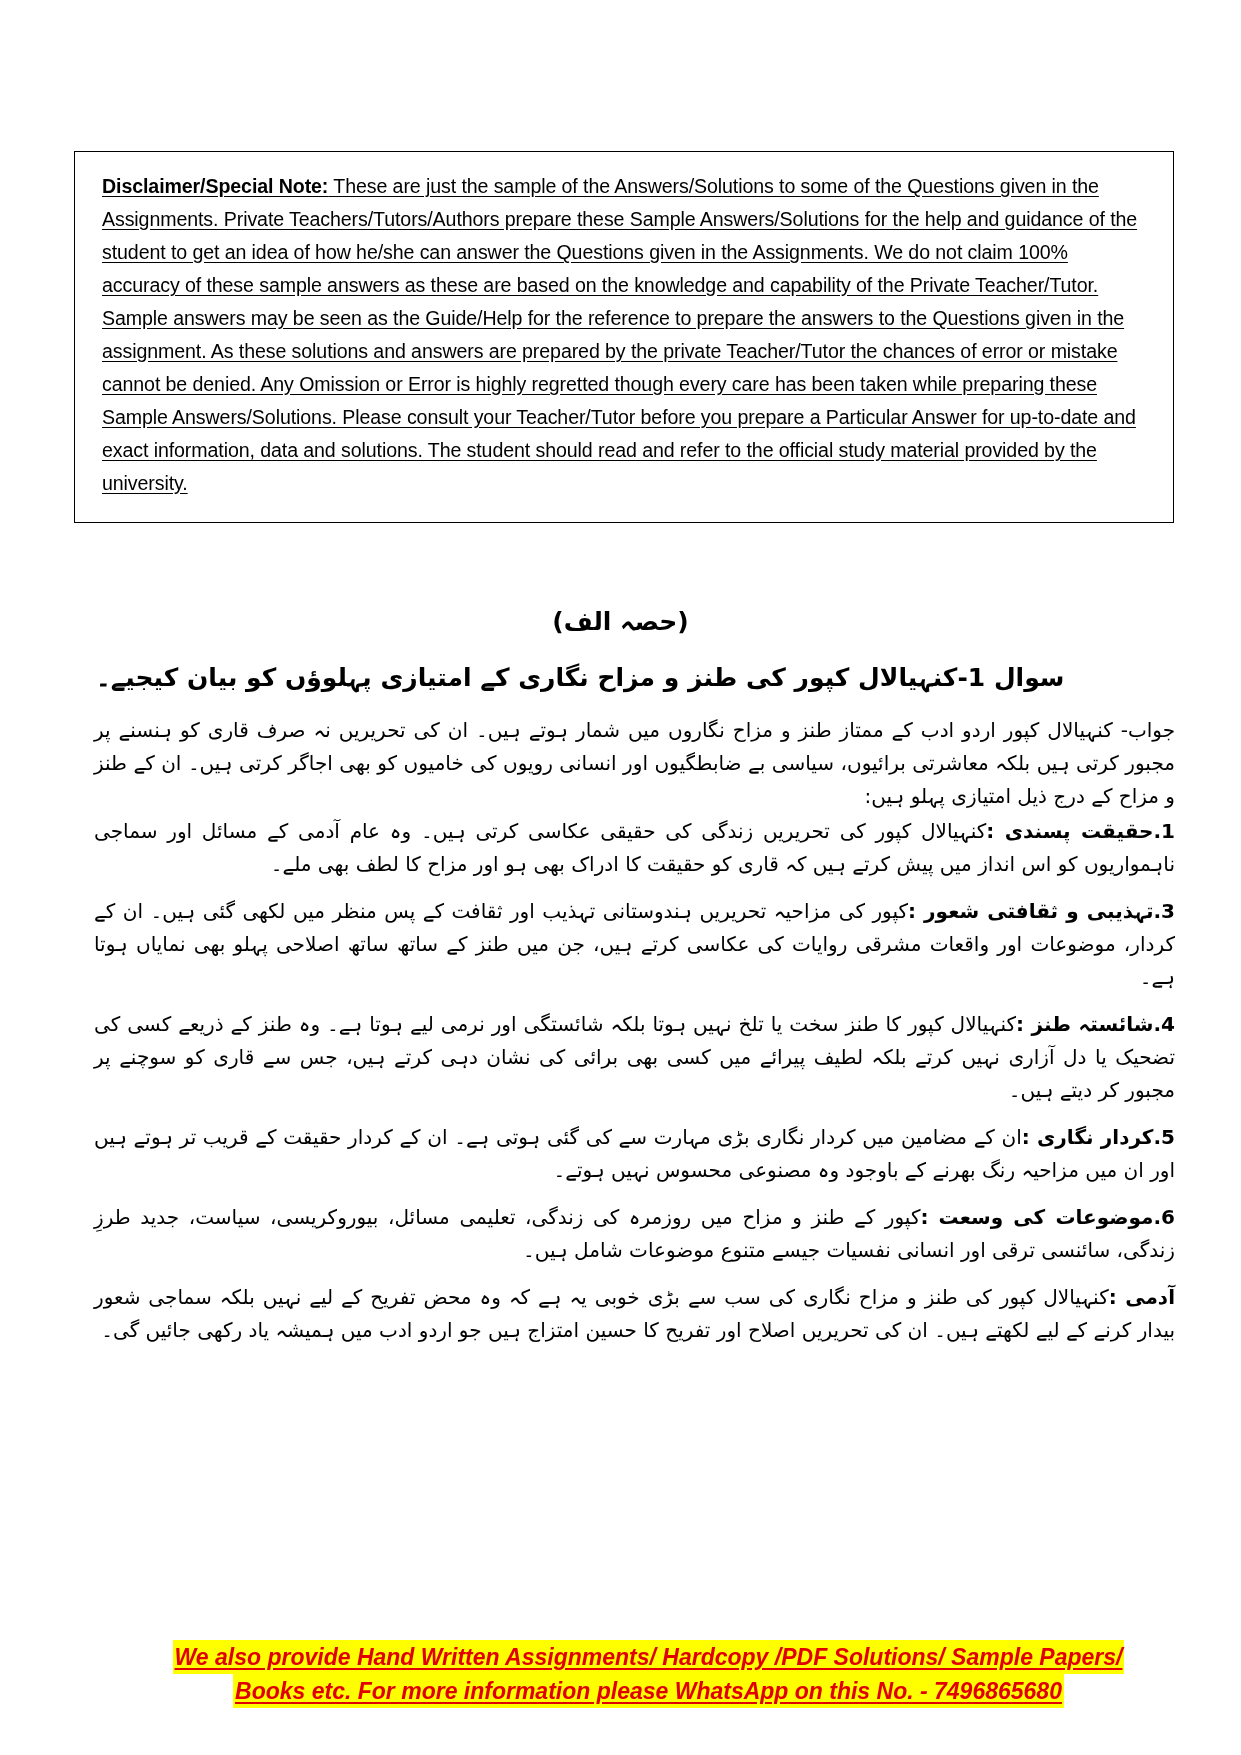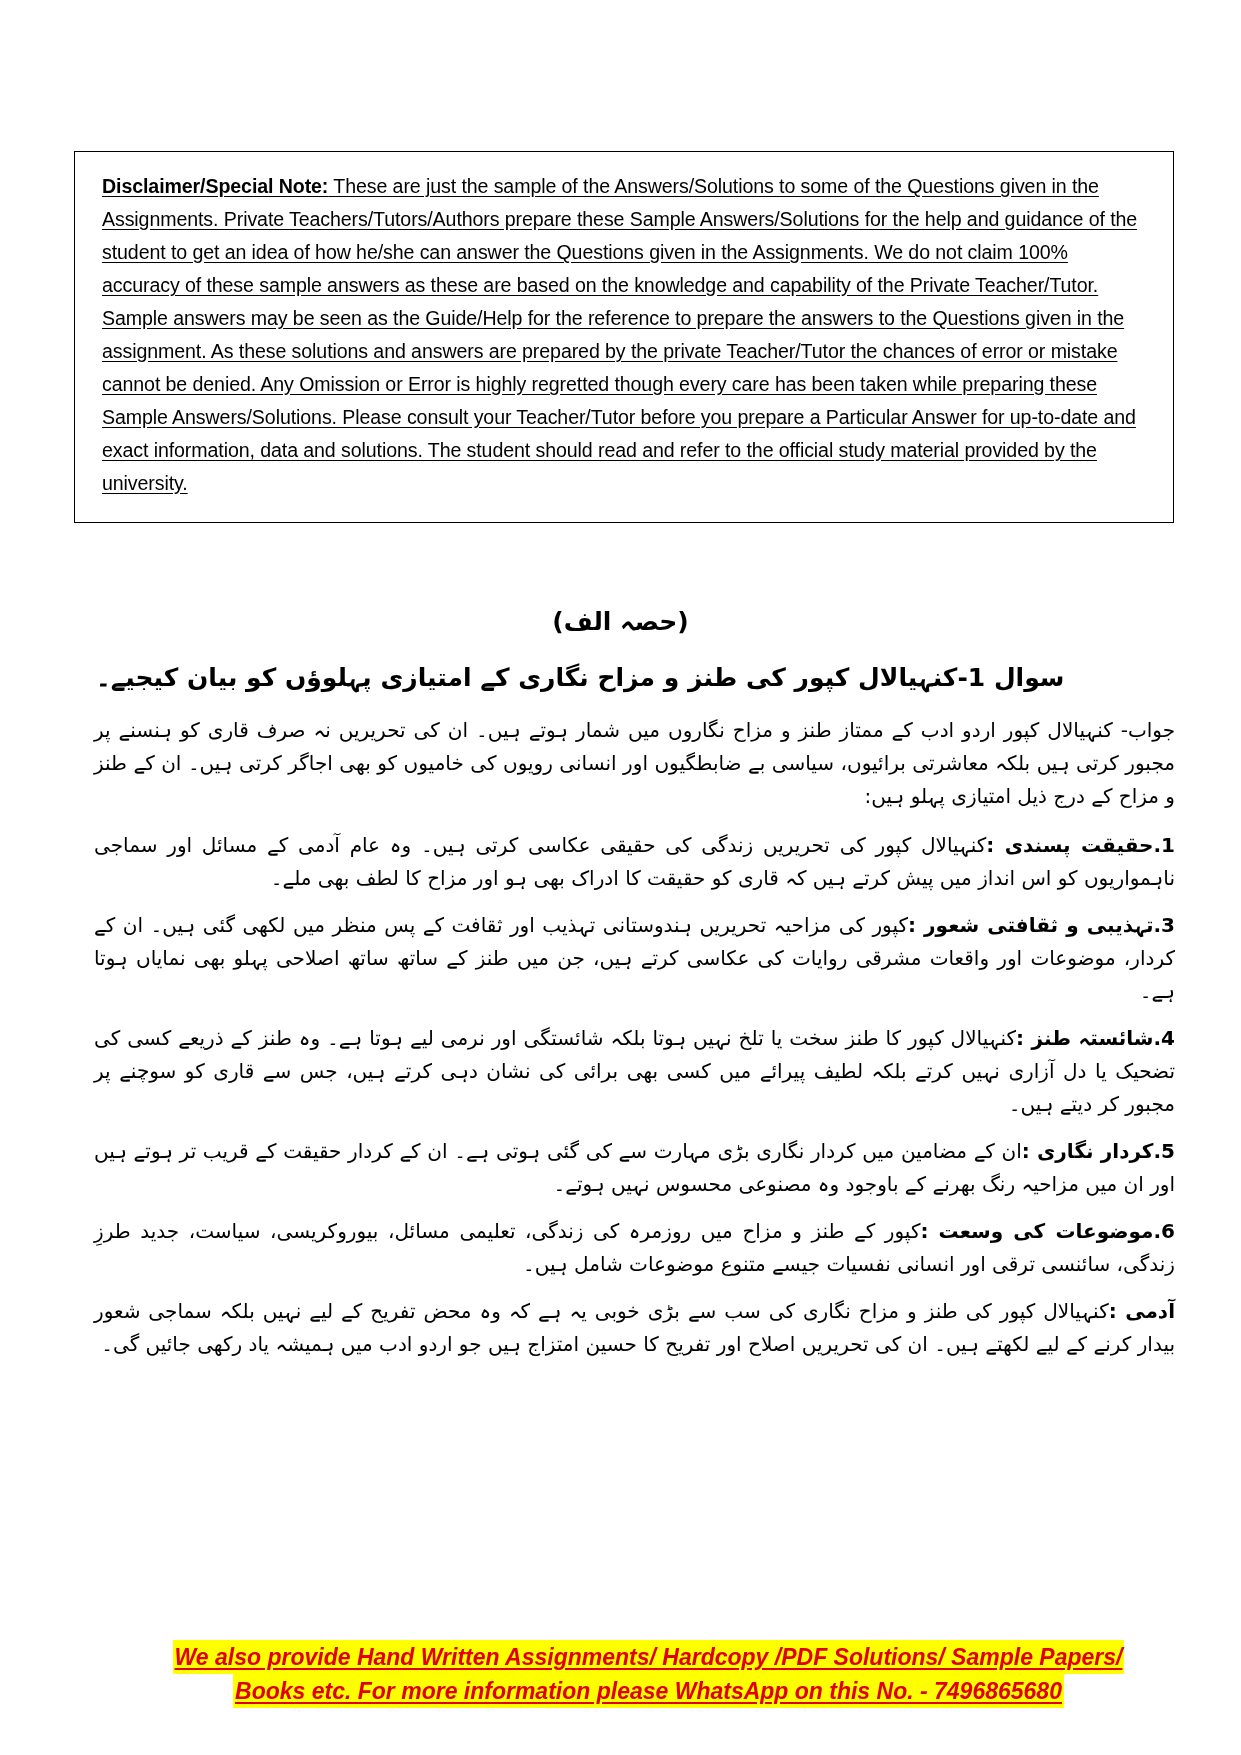--- a/index.html
+++ b/index.html
@@ -69,21 +69,21 @@
       right: 66px;
       top: 714px;
       font-size: 20px;
       line-height: 33px;
       text-align: justify;
     }
     .content p {
       margin: 0 0 14px 0;
     }
     .content p.intro {
-      margin-bottom: 16px;
+      margin-bottom: 2px;
     }
     .content .point-title {
       font-weight: bold;
     }
     .promo {
       position: absolute;
       left: 0;
       width: 1241px;
       top: 1640px;
       text-align: center;

